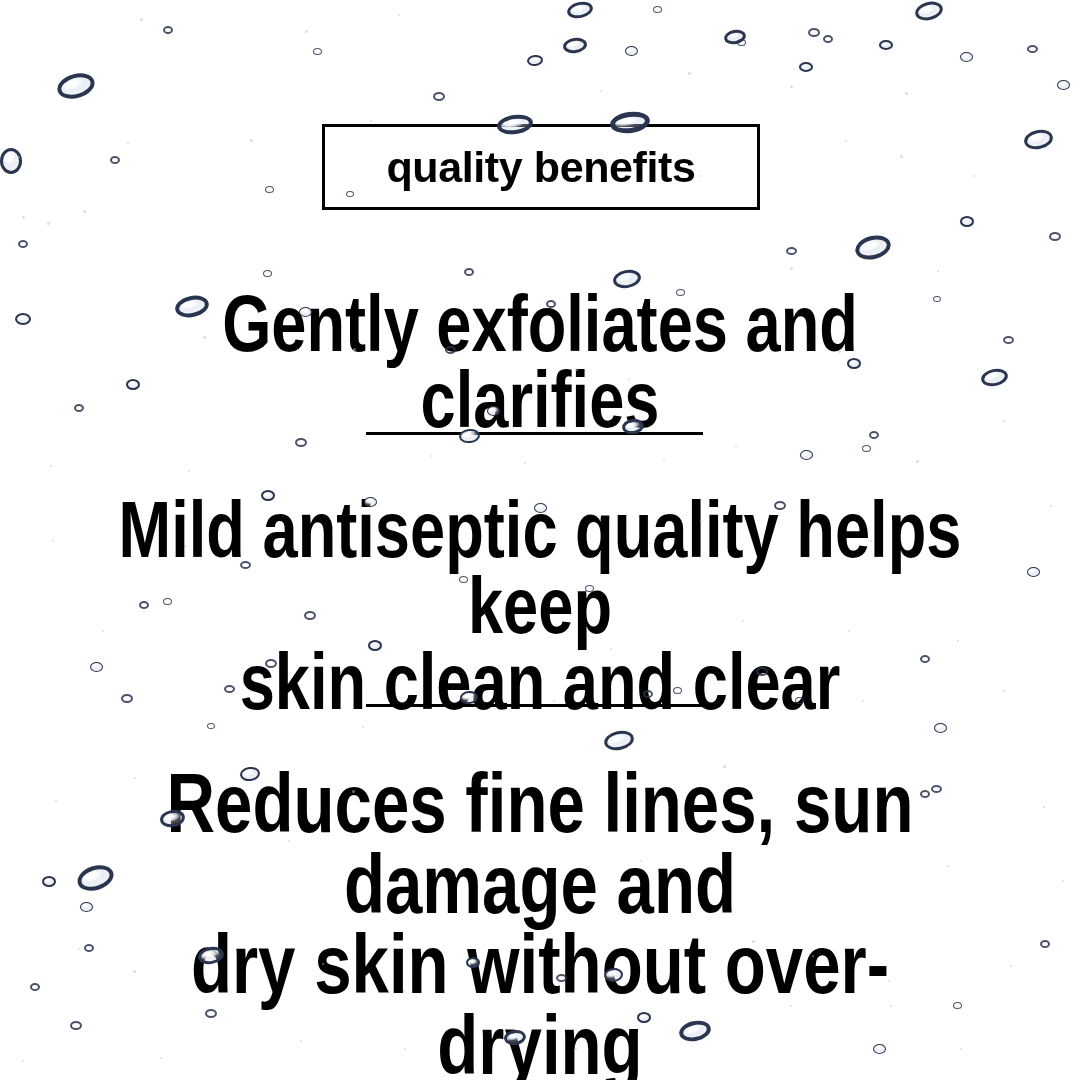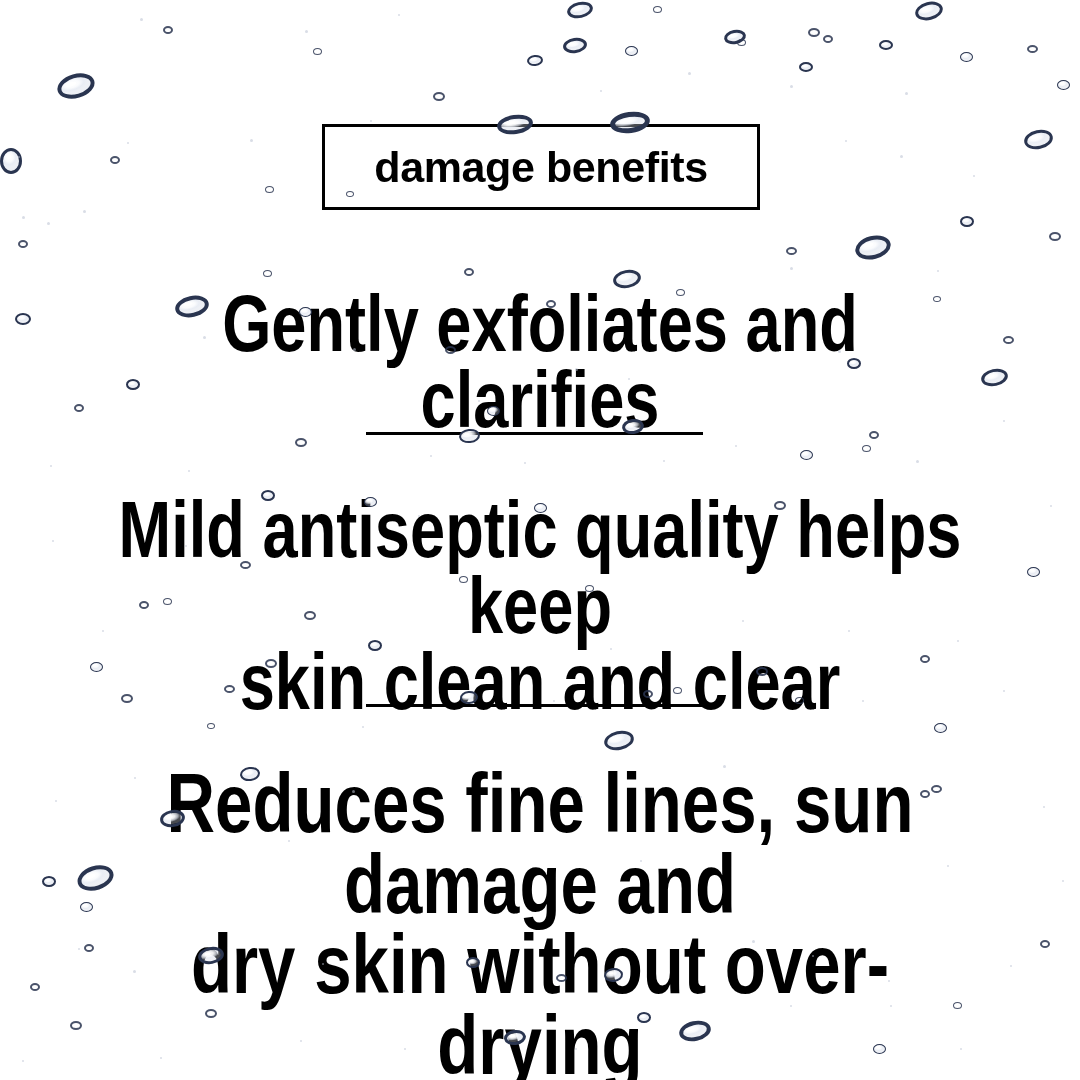--- a/index.html
+++ b/index.html
@@ -293,21 +293,21 @@
       <div class="speck" style="left: 404px; top: 1048px; width: 2px; height: 2px;"></div>
       <div class="speck" style="left: 790px; top: 1005px; width: 2px; height: 2px;"></div>
       <div class="speck" style="left: 22px; top: 1060px; width: 2px; height: 2px;"></div>
       <div class="speck" style="left: 160px; top: 1057px; width: 2px; height: 2px;"></div>
       <div class="speck" style="left: 575px; top: 1048px; width: 2px; height: 2px;"></div>
       <div class="speck" style="left: 890px; top: 1005px; width: 2px; height: 2px;"></div>
       <div class="speck" style="left: 960px; top: 1048px; width: 2px; height: 2px;"></div>
     </div>
 
   <div id="header-box">
-    <div id="header-title">damage benefits</div>
+    <div id="header-title">quality benefits</div>
   </div>
 
   <div id="benefits">
     <div class="benefit-text" id="benefit-1">Gently exfoliates and clarifies</div>
 
     <div class="divider" id="divider-1"></div>
 
     <div class="benefit-text" id="benefit-2">Mild antiseptic quality helps keep
 skin clean and clear</div>
 

